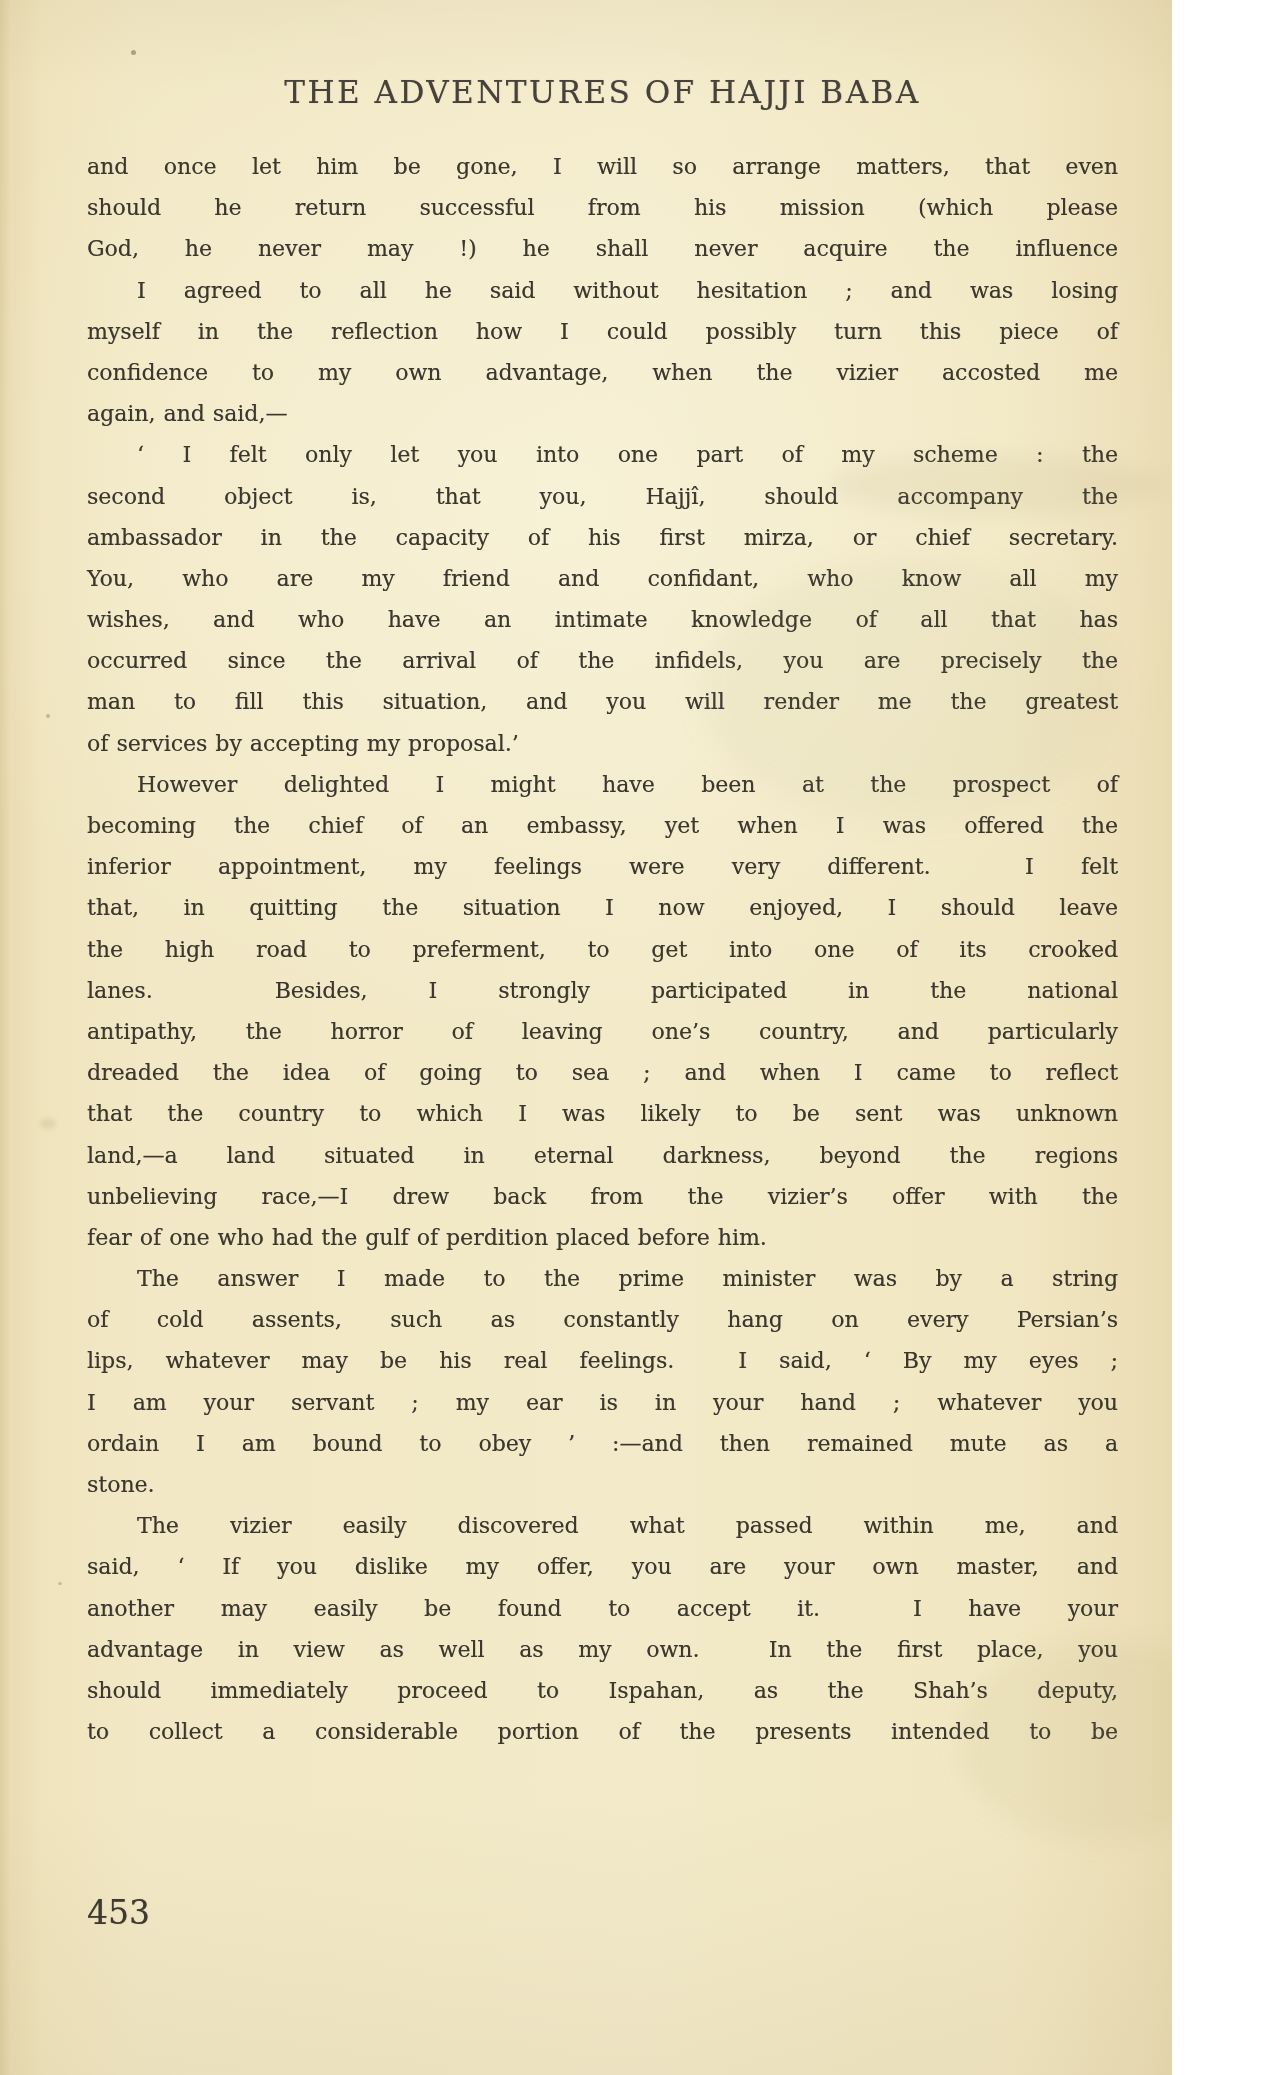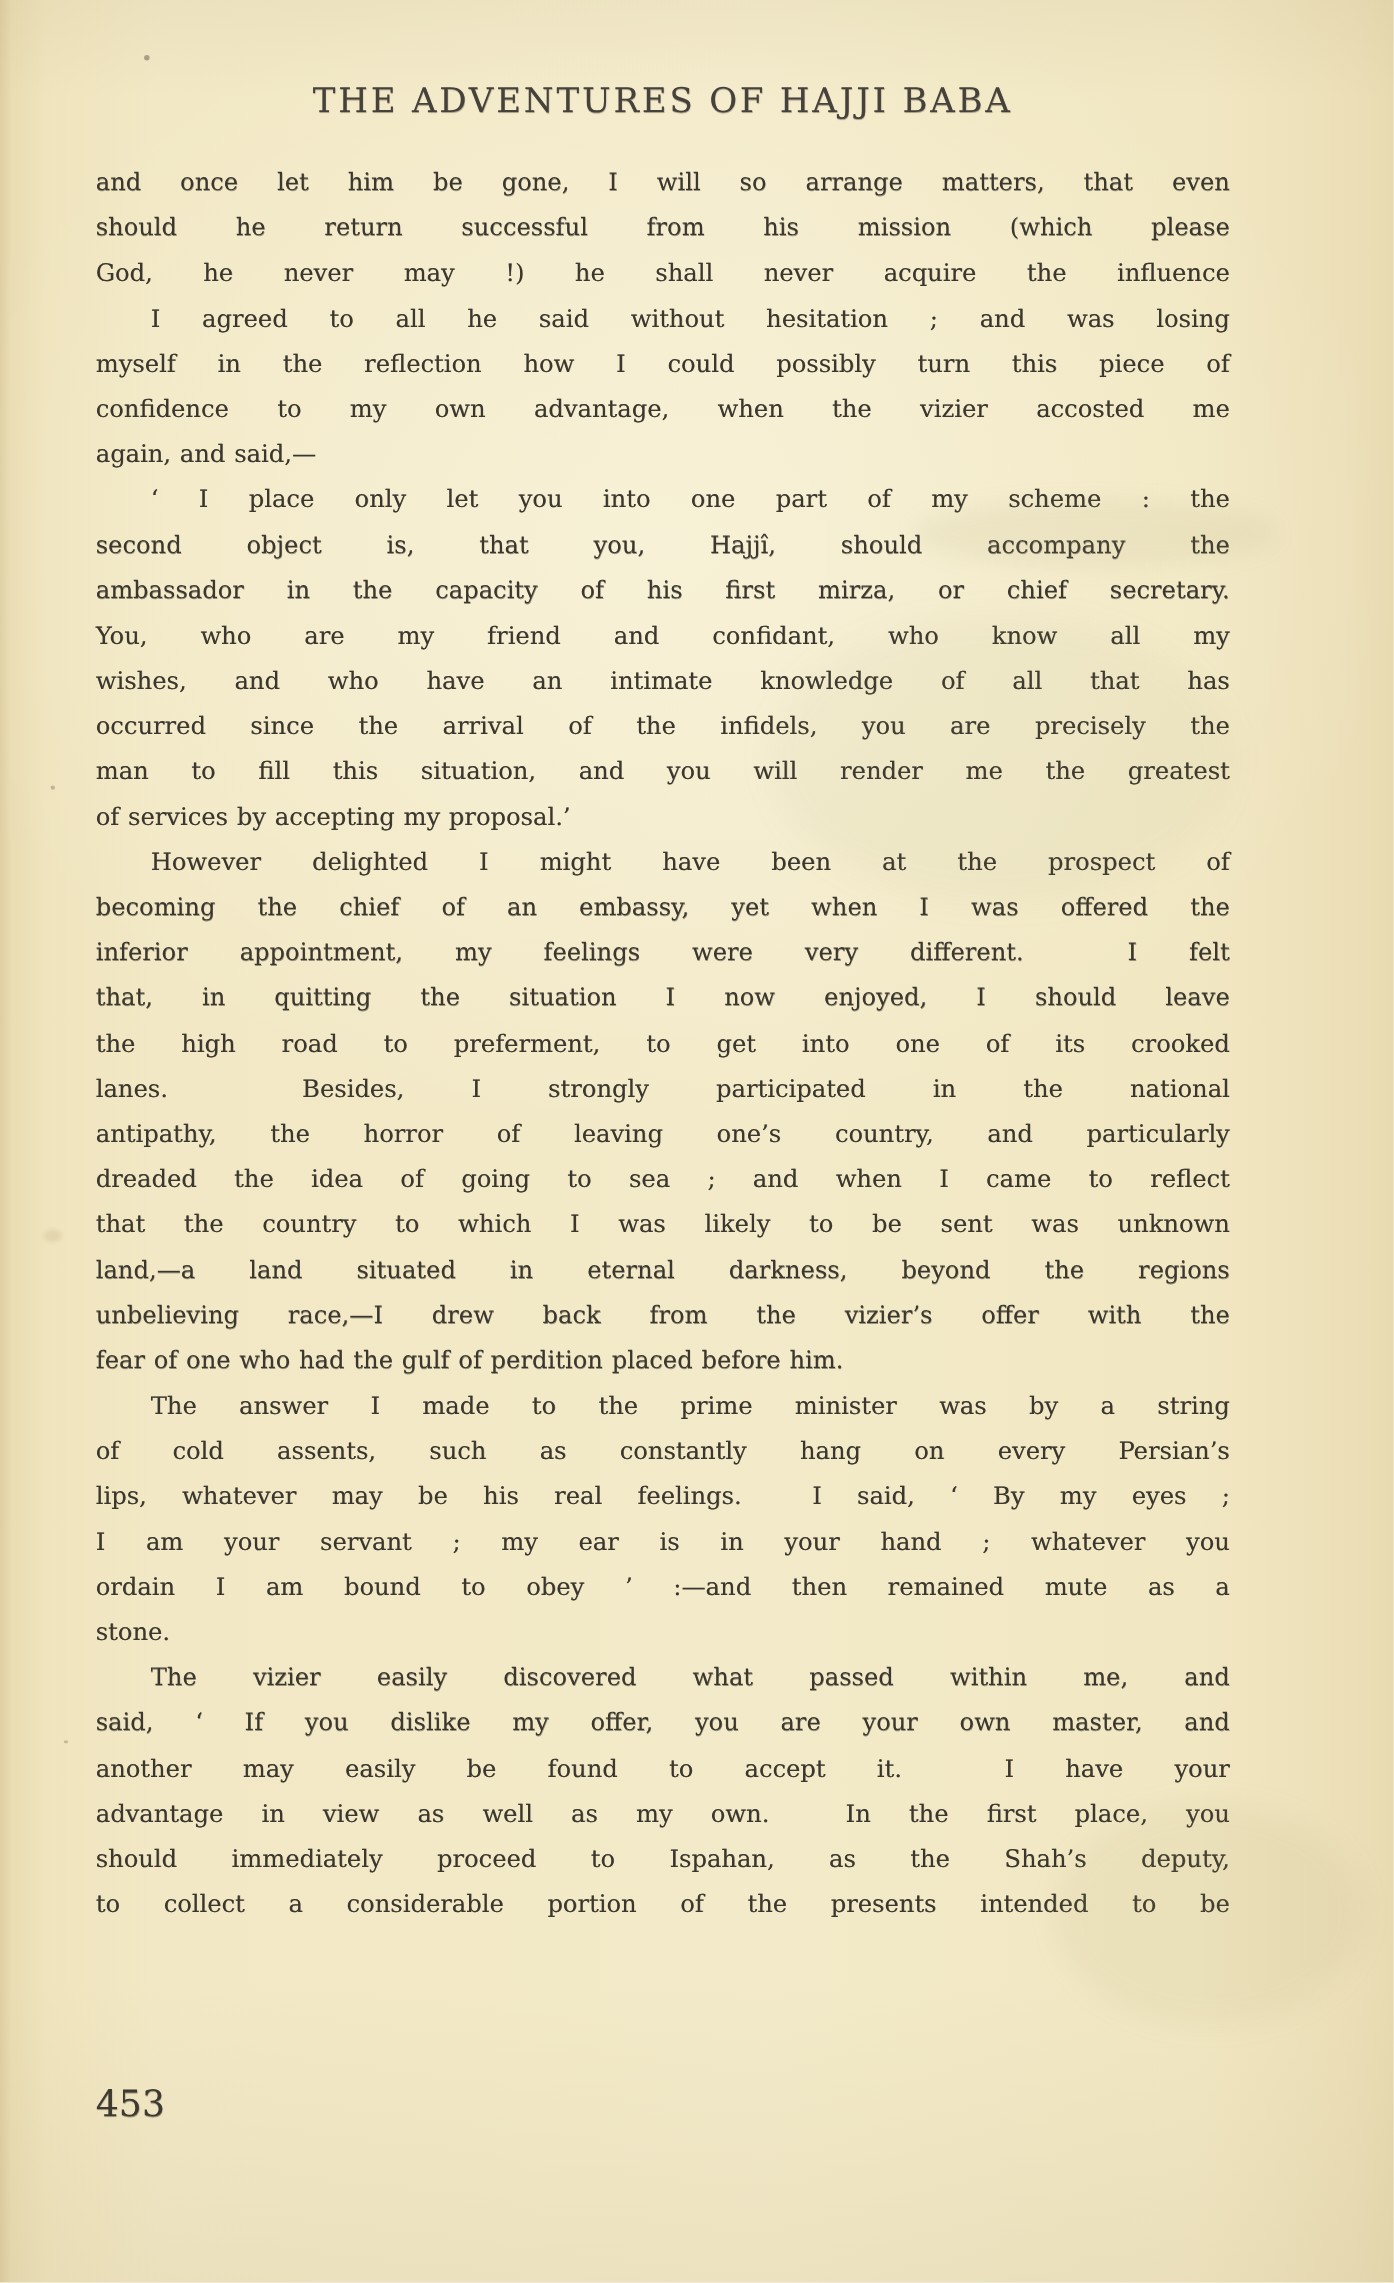--- a/index.html
+++ b/index.html
@@ -1,18 +1,18 @@
 <!DOCTYPE html>
 <html><head>
 <meta charset="utf-8">
 <style>
   html,body{margin:0;padding:0;}
   .page{
     position:relative;
-    width:1267px;height:2075px;
+    width:1172px;height:2075px;
     overflow:hidden;
     background:
       radial-gradient(ellipse 950px 760px at 47% 24%, rgba(255,253,238,0.38), rgba(255,253,238,0) 72%),
       linear-gradient(180deg, rgba(120,100,55,0.05) 0, rgba(120,100,55,0) 90px, rgba(120,100,55,0) 1800px, rgba(120,100,55,0.06) 2075px),
       linear-gradient(90deg, #decfa2 0px, #eadcb3 10px, #efe4bd 42px, #f2e8c5 140px, #f3eac9 55%, #f1e7c2 86%, #ecdfb8 97%, #e8dab0 100%),
       #f0e6c0;
     font-family:"DejaVu Serif","Liberation Serif",serif;
     color:#3b372e;
   }
   .running-head{
@@ -67,21 +67,21 @@
         <div class="line">should he return successful from his mission (which please</div>
         <div class="line">God, he never may !) he shall never acquire the influence</div>
       </div>
       <div class="paragraph">
         <div class="line indent">I agreed to all he said without hesitation ; and was losing</div>
         <div class="line">myself in the reflection how I could possibly turn this piece of</div>
         <div class="line">confidence to my own advantage, when the vizier accosted me</div>
         <div class="line end">again, and said,—</div>
       </div>
       <div class="paragraph">
-        <div class="line indent">‘ I place only let you into one part of my scheme : the</div>
+        <div class="line indent">‘ I felt only let you into one part of my scheme : the</div>
         <div class="line">second object is, that you, Hajjî, should accompany the</div>
         <div class="line">ambassador in the capacity of his first mirza, or chief secretary.</div>
         <div class="line">You, who are my friend and confidant, who know all my</div>
         <div class="line">wishes, and who have an intimate knowledge of all that has</div>
         <div class="line">occurred since the arrival of the infidels, you are precisely the</div>
         <div class="line">man to fill this situation, and you will render me the greatest</div>
         <div class="line end">of services by accepting my proposal.’</div>
       </div>
       <div class="paragraph">
         <div class="line indent">However delighted I might have been at the prospect of</div>

